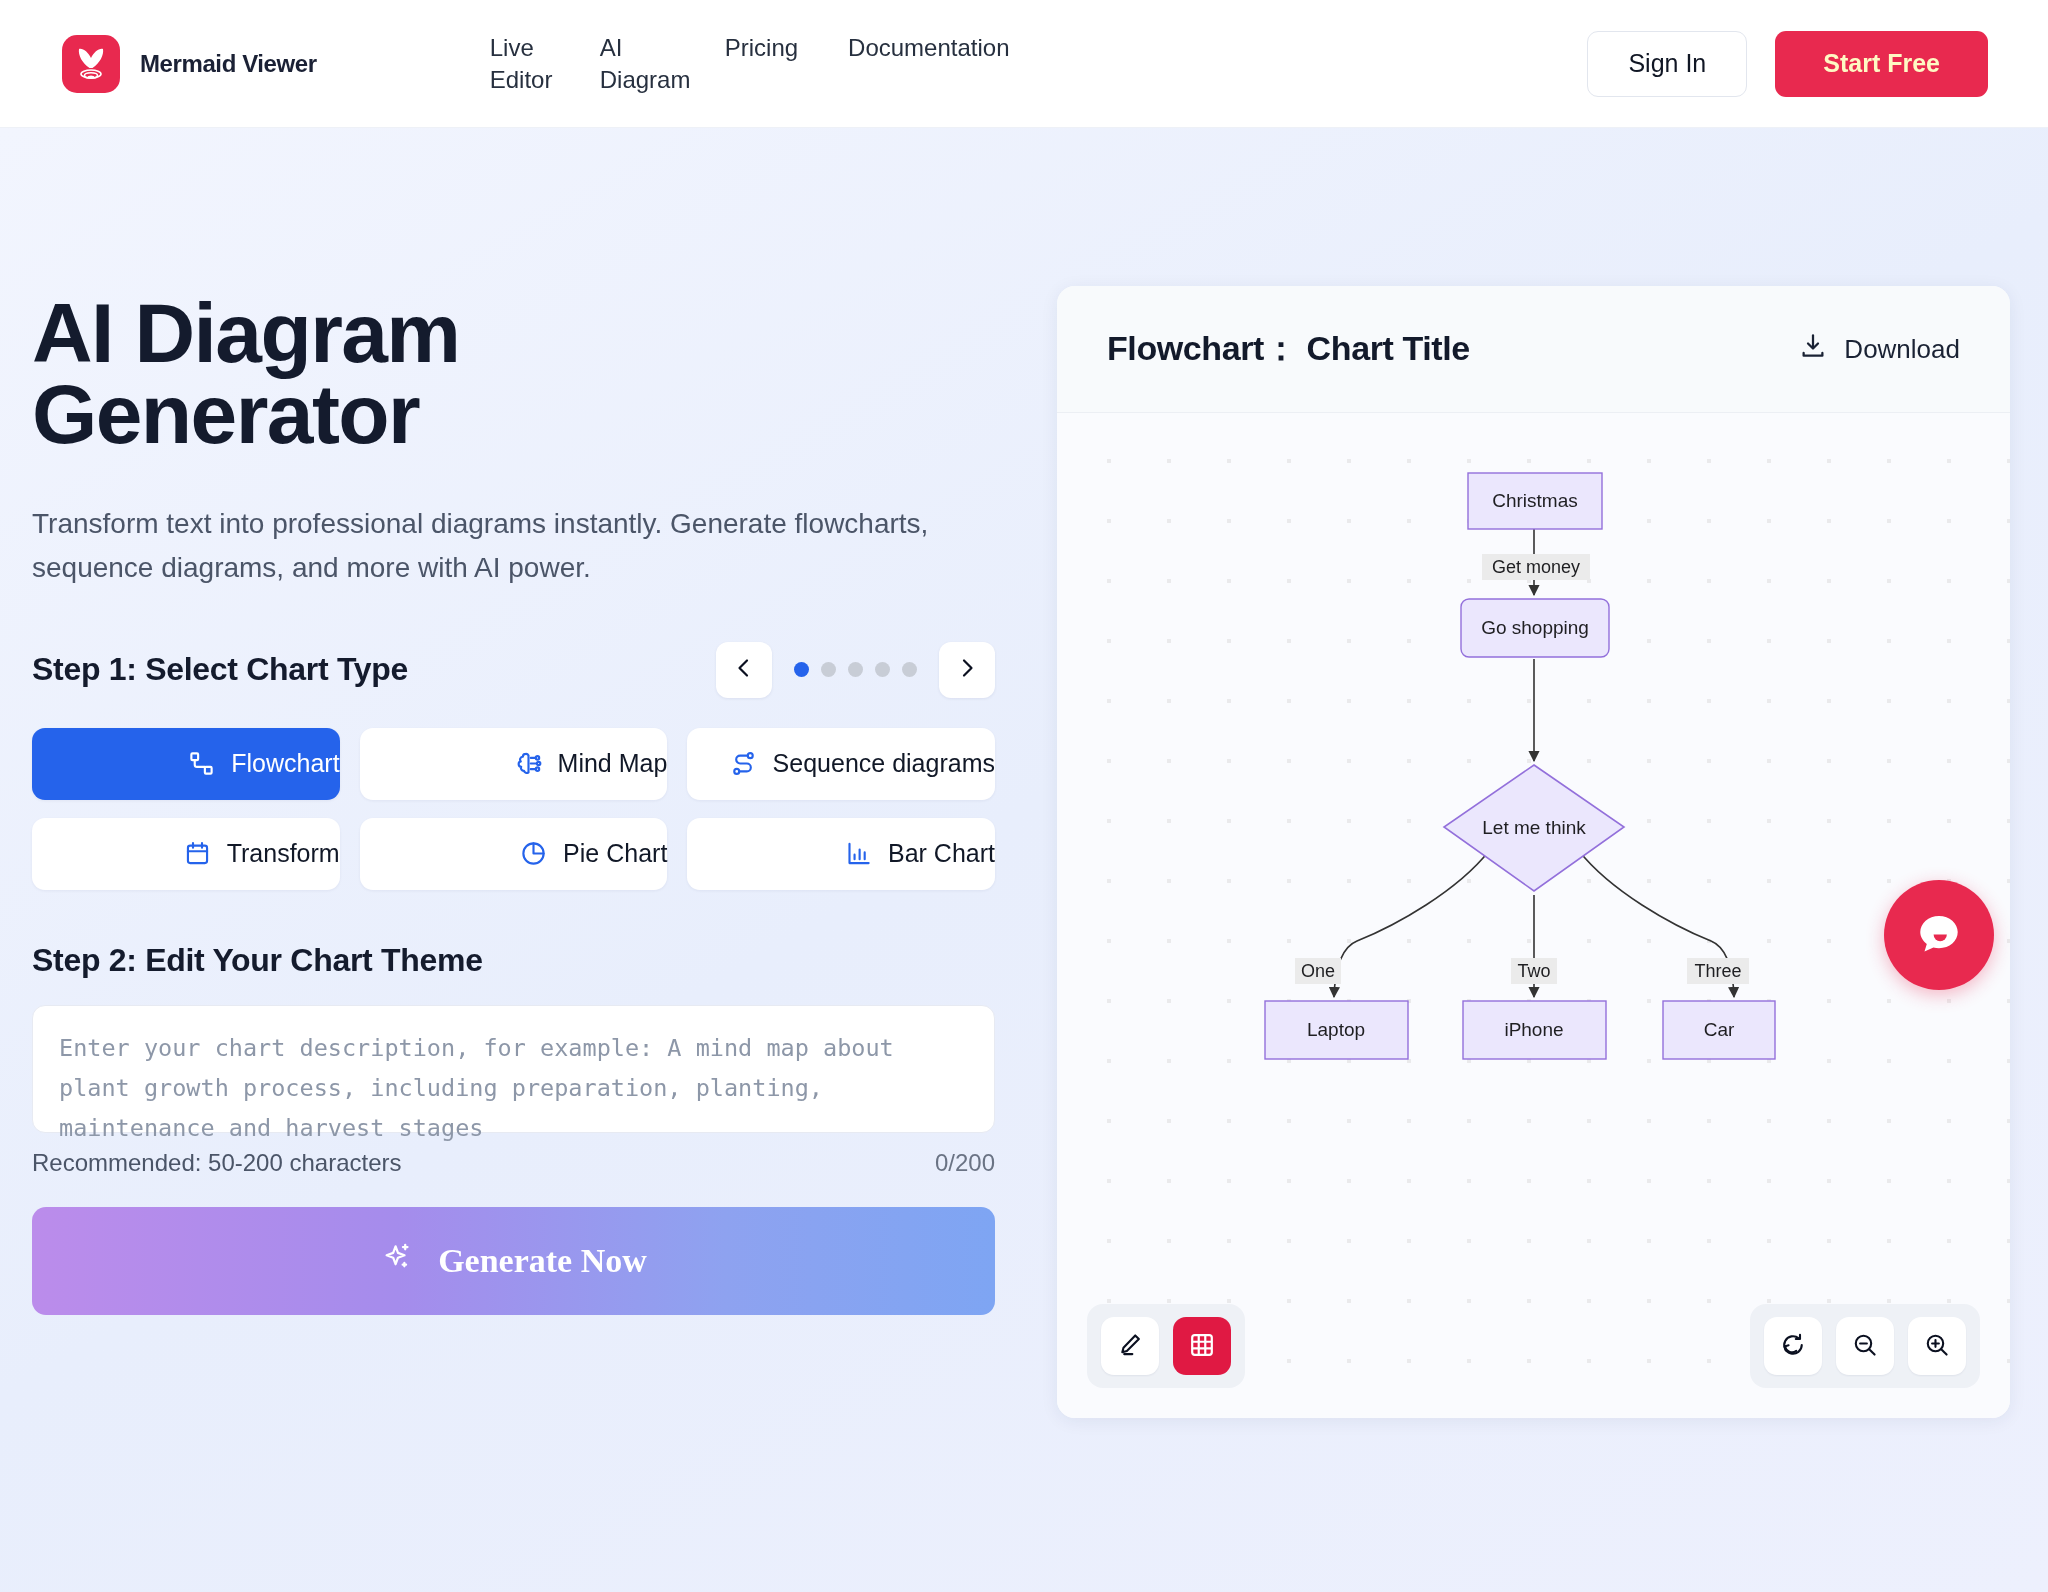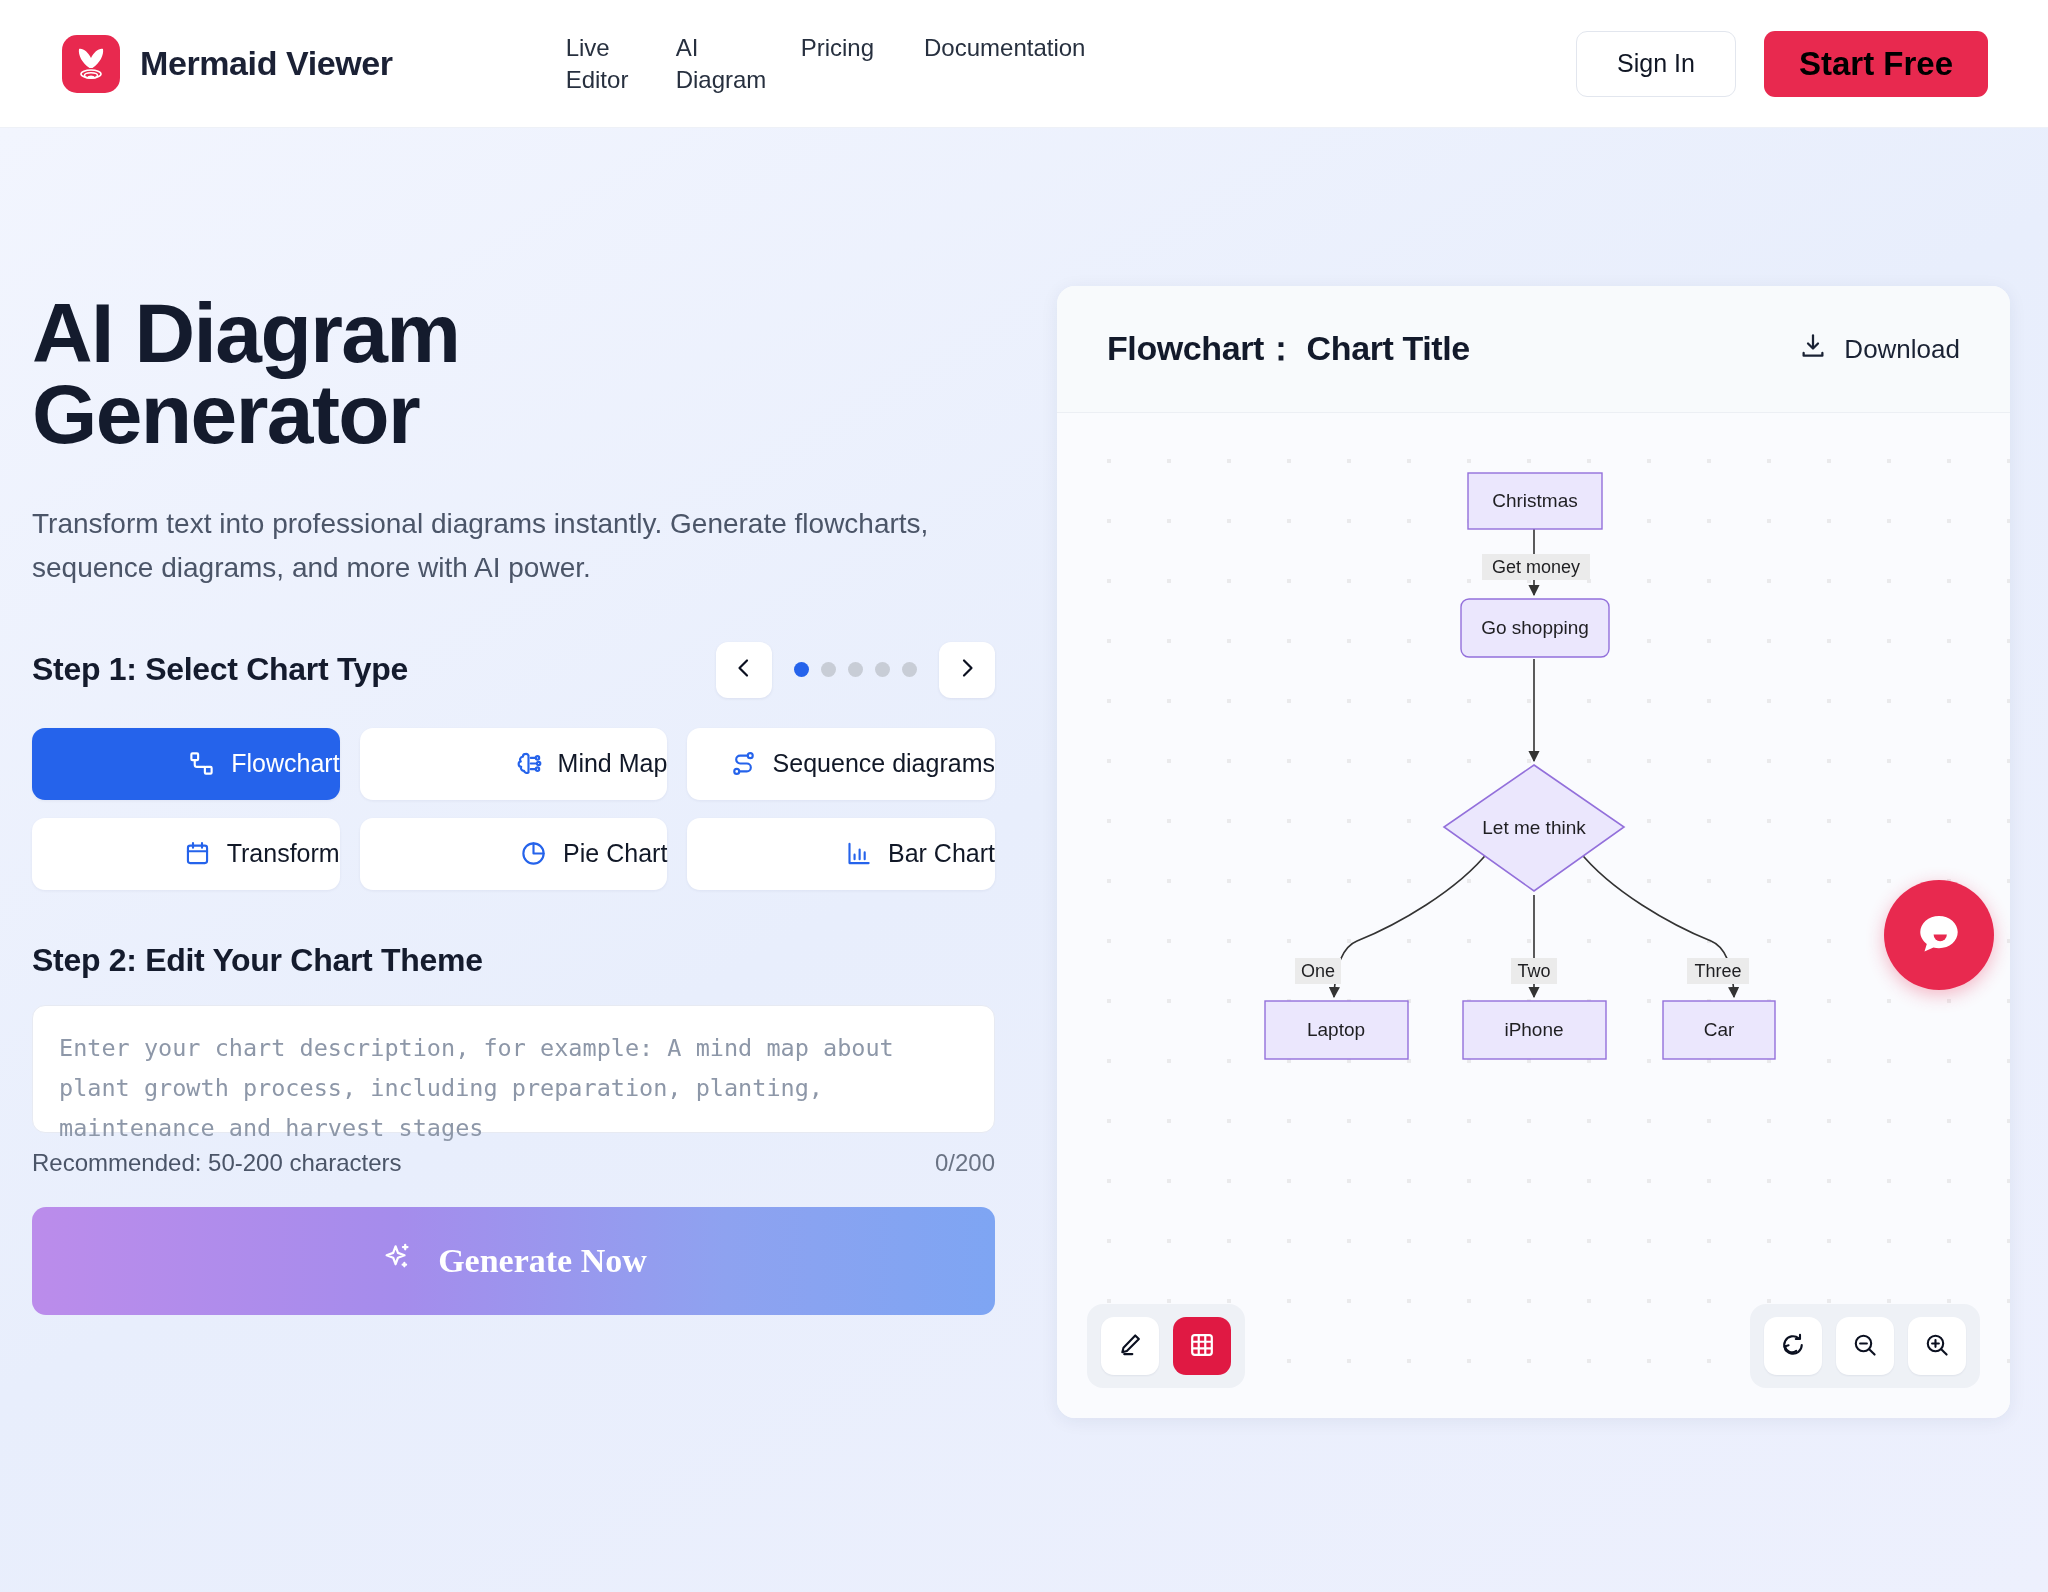--- a/index.html
+++ b/index.html
@@ -20,21 +20,21 @@
     z-index: 40;
   }
   .brand { display: flex; align-items: center; gap: 20px; margin-left: 62px; }
   .logo-mark {
     width: 58px; height: 58px; border-radius: 15px;
     background: #E8294F;
     display: flex; align-items: center; justify-content: center;
     flex: none;
   }
   .brand-name {
-    font-size: 34px; font-weight: bold; color: #1B2135;
+    font-size: 24px; font-weight: bold; color: #1B2135;
     letter-spacing: -0.4px; white-space: nowrap;
   }
   .nav { display: flex; align-items: flex-start; margin-left: 173px; gap: 0; }
   .nav-item {
     font-size: 24px; color: #27303F; line-height: 1.33;
     cursor: pointer; text-align: left;
   }
   .nav-item.two-line { width: 85px; }
   .nav-spacer-a { width: 25px; }
   .nav-spacer-b { width: 40px; }
@@ -43,23 +43,23 @@
     position: absolute; right: 60px; top: 50%; transform: translateY(-50%);
     display: flex; align-items: center; gap: 28px;
   }
   .btn-signin {
     height: 66px; padding: 0 40px; border-radius: 11px;
     background: #ffffff; border: 1px solid #E2E6EE;
     font-size: 25px; color: #101624; cursor: pointer;
     display: flex; align-items: center; font-family: inherit;
   }
   .btn-startfree {
-    height: 66px; padding: 0 35px; border-radius: 11px;
+    height: 66px; padding: 0 48px; border-radius: 11px;
     background: #E8294F; border: none;
-    font-size: 33px; font-weight: bold; color: #000000; cursor: pointer;
+    font-size: 25px; font-weight: bold; color: #fef9c3; cursor: pointer;
     display: flex; align-items: center; font-family: inherit;
   }
 
   
   .page {
     position: absolute; top: 128px; left: 0;
     width: 2048px; height: 1464px;
     background: linear-gradient(150deg, #F2F5FE 0%, #E8EEFC 48%, #EDF0FD 100%);
   }
 

